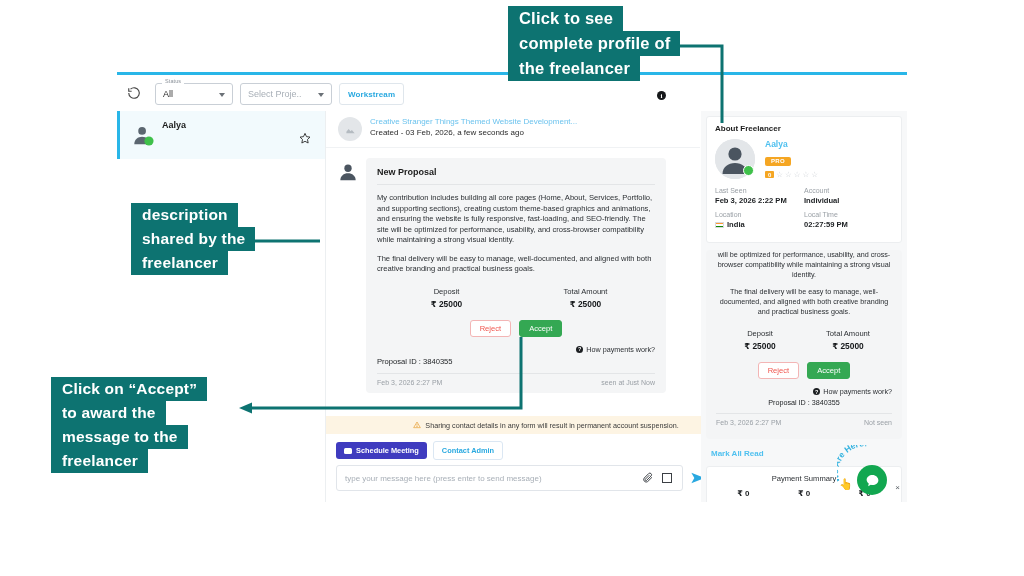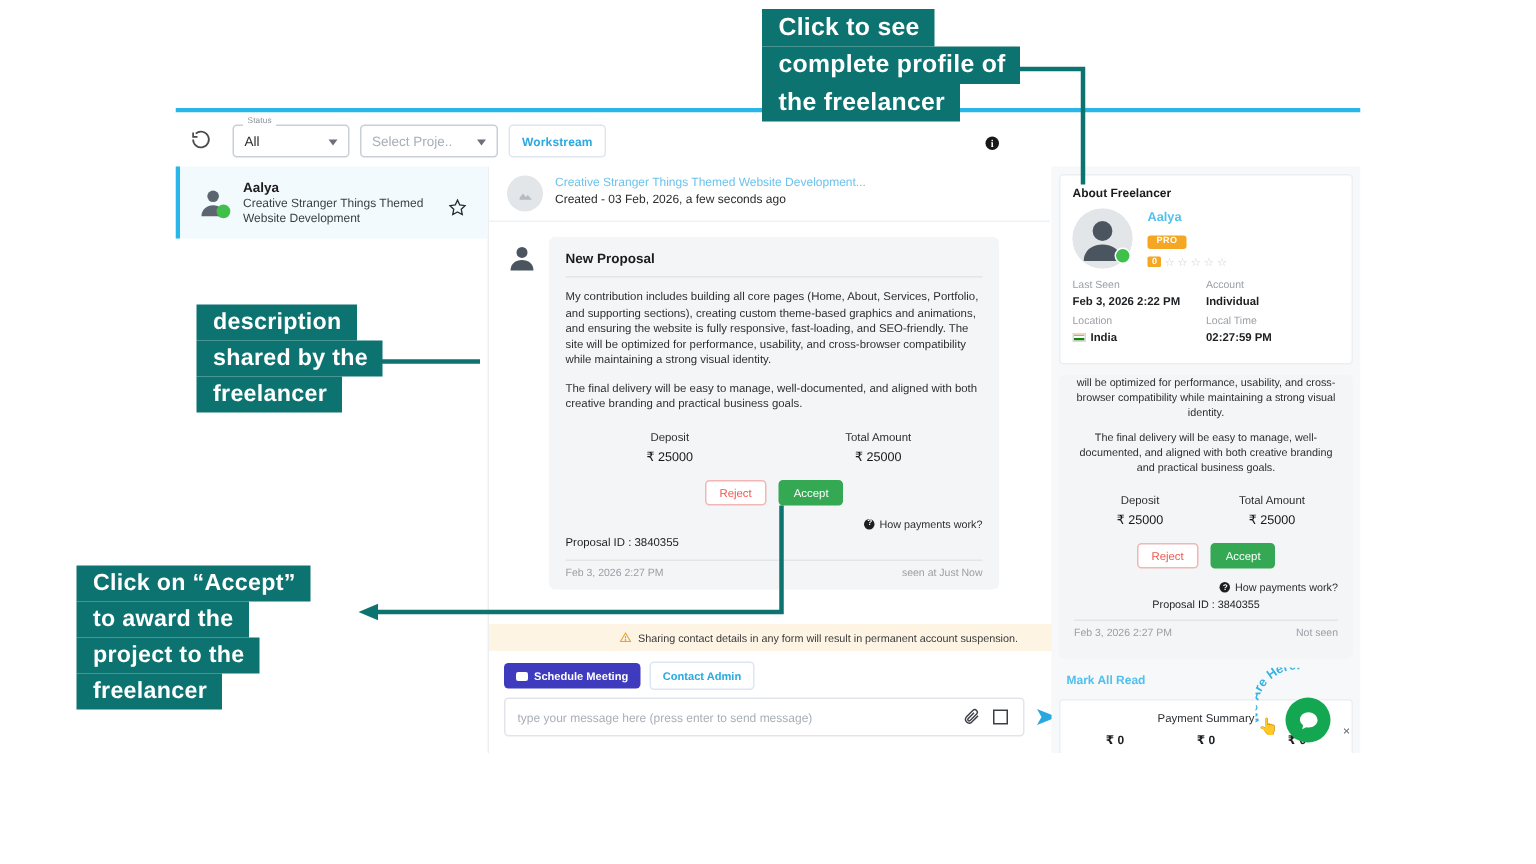--- a/index.html
+++ b/index.html
@@ -65,21 +65,21 @@
   .msg-av{position:absolute;left:12px;top:14px;width:20px;height:20px;}
   .bubble{
     position:absolute;left:40px;top:10px;width:300px;background:#f4f5f6;border-radius:4px;
     padding:9px 11px 0 11px;box-sizing:border-box;
   }
   .bub-title{font-size:9px;font-weight:bold;color:#1c1c1c;padding-bottom:7px;border-bottom:1px solid #e3e5e7;}
   .bub-p{font-size:7.6px;line-height:10.5px;color:#2b2f33;margin:8px 0 0 0;}
   .amounts{display:flex;margin-top:12px;}
   .amt{flex:1;text-align:center;}
   .amt .k{font-size:7.6px;color:#2b2f33;}
-  .amt .v{font-size:8.4px;font-weight:normal;color:#15181b;margin-top:3px;}
+  .amt .v{font-size:8.4px;font-weight:bold;color:#15181b;margin-top:3px;}
   .btnrow{display:flex;justify-content:center;gap:8px;margin-top:11px;}
   .btn-reject{border:1px solid #f3b5b5;background:#fff;color:#f0564f;font-size:7.6px;
     padding:3px 9px;border-radius:3px;}
   .btn-accept{border:1px solid #34a853;background:#34a853;color:#fff;font-size:7.6px;
     padding:3px 9px;border-radius:3px;}
   .howpay{display:flex;align-items:center;justify-content:flex-end;gap:3px;margin-top:8px;
     font-size:7.2px;color:#2b2f33;}
   .howpay .q{width:7px;height:7px;border-radius:50%;background:#1c1f22;color:#fff;font-size:5.5px;
     display:flex;align-items:center;justify-content:center;font-weight:bold;}
   .propid{font-size:7.6px;color:#1c1f22;margin-top:3px;padding-bottom:7px;}
@@ -185,21 +185,20 @@
   </div>
 
   <div class="left-col">
     <div class="conv">
       <svg class="av" viewBox="0 0 24 24">
         <circle cx="11" cy="7.5" r="4.2" fill="#5b6670"></circle>
         <path d="M2.5 22c0-5 4-8 8.5-8s8.5 3 8.5 8z" fill="#5b6670"></path>
         <circle cx="18.5" cy="18.5" r="5" fill="#3fc04a"></circle>
       </svg>
       <div class="nm">Aalya</div>
-      <div class="sub">Creative Stranger Things Themed Website Development</div>
       <svg class="star" viewBox="0 0 24 24" fill="none" stroke="currentColor" stroke-width="1.8">
         <polygon points="12,2.8 15,9.3 22,10.2 17,15 18.3,22 12,18.6 5.7,22 7,15 2,10.2 9,9.3"></polygon>
       </svg>
     </div>
   </div>
 
   <div class="center">
     <div class="thread-head">
       <div class="th-av">
         <svg width="11" height="11" viewBox="0 0 24 24" fill="#b4bbc1">
@@ -418,15 +417,15 @@
 
 <div class="callout" id="callout-desc">
   <div class="ln">description</div>
   <div class="ln">shared by the</div>
   <div class="ln">freelancer</div>
 </div>
 
 <div class="callout" id="callout-accept">
   <div class="ln">Click on “Accept”</div>
   <div class="ln">to award the</div>
-  <div class="ln">project to the</div>
+  <div class="ln">message to the</div>
   <div class="ln">freelancer</div>
 </div>
 
 </body></html>

